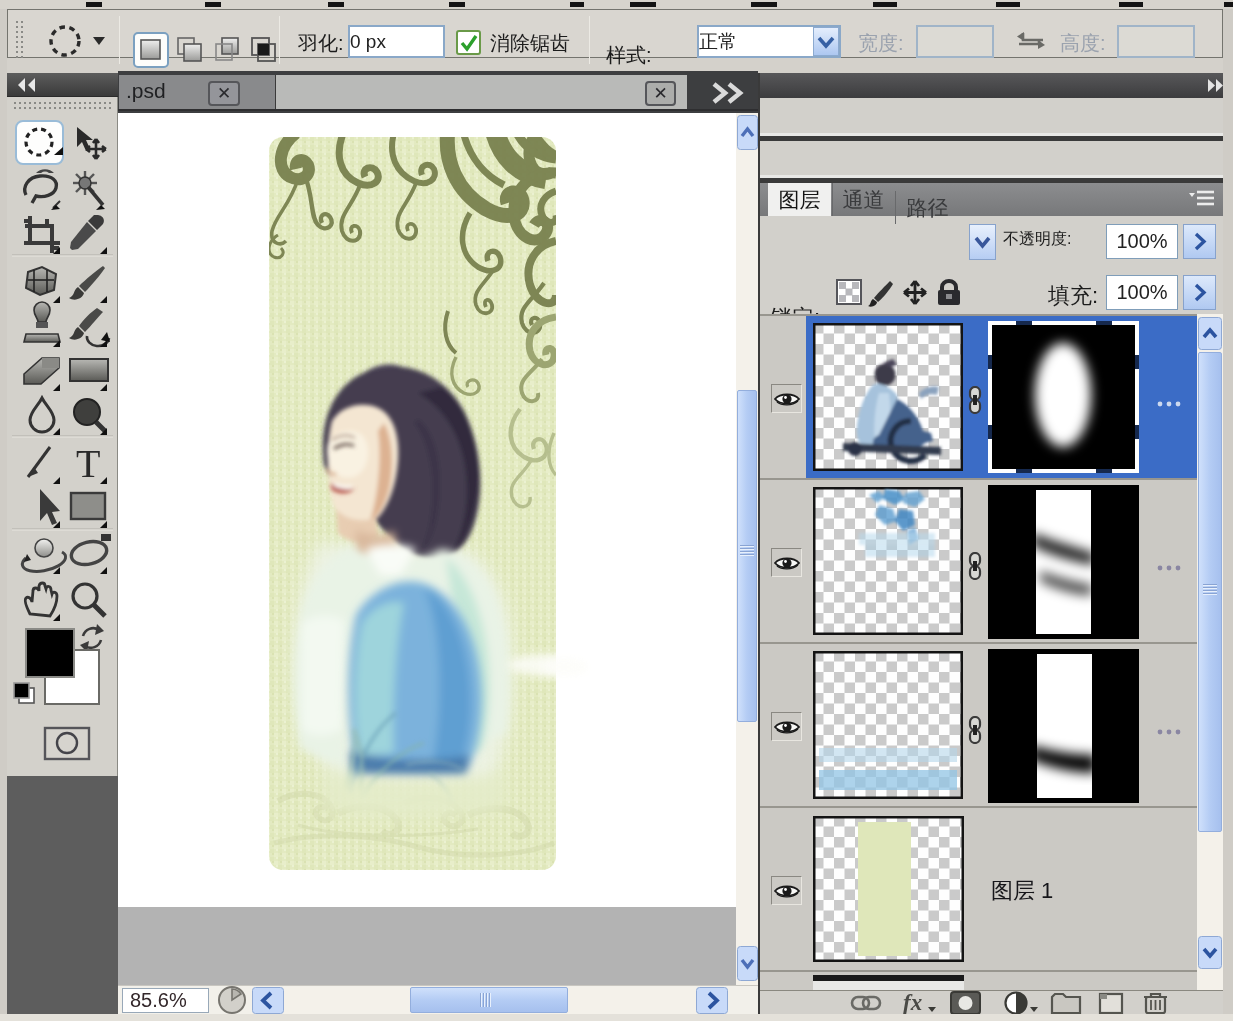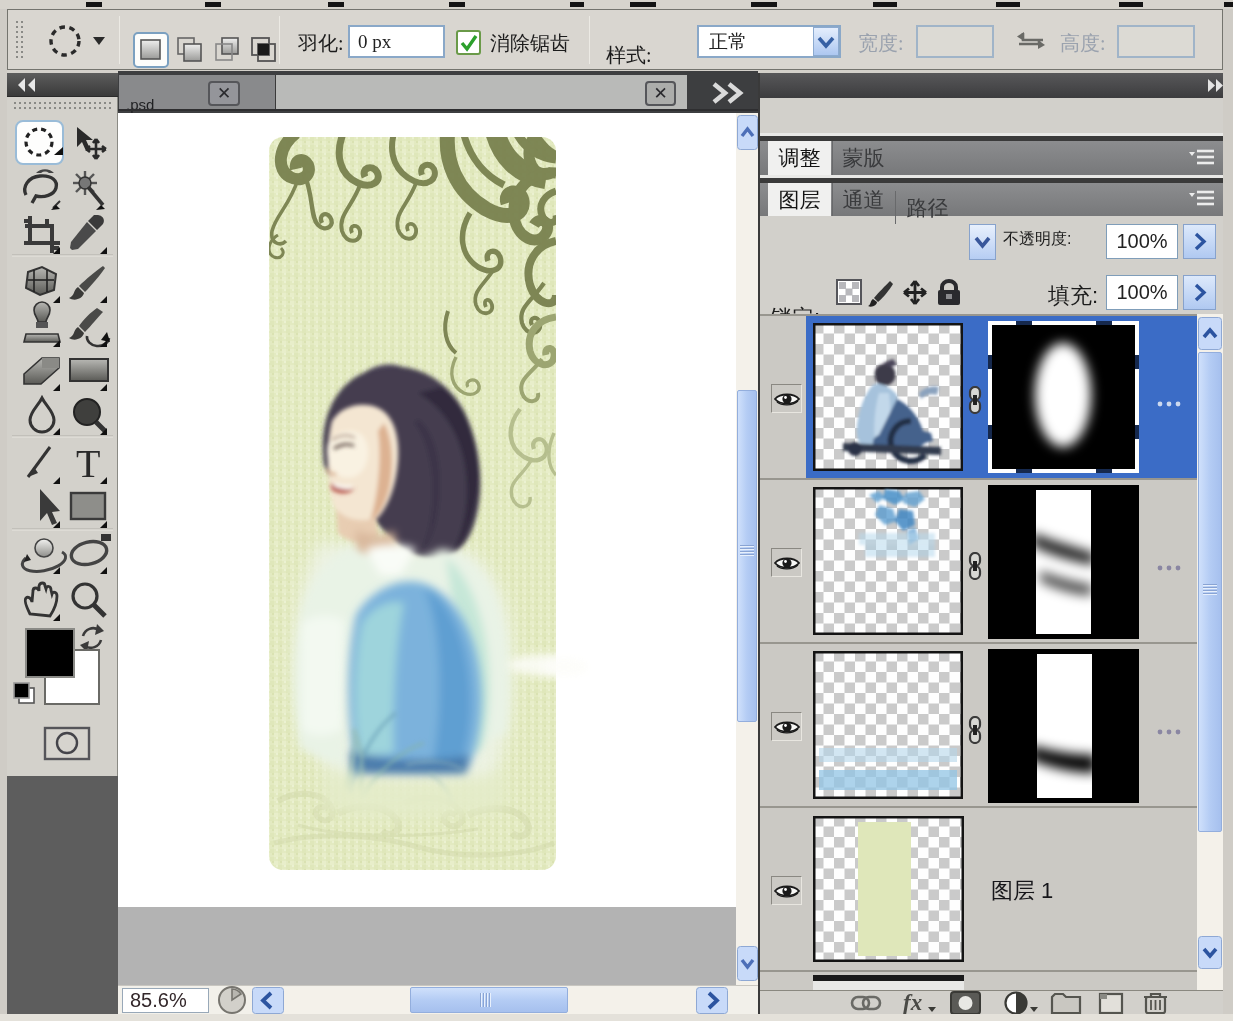--- a/index.html
+++ b/index.html
@@ -3,21 +3,21 @@
 <meta charset="utf-8">
 <style>
 * { margin:0; padding:0; box-sizing:border-box; }
 html,body { width:1233px; height:1021px; overflow:hidden; font-family:"Liberation Sans",sans-serif; }
 body { background:#d4d1cb; position:relative; }
 .abs { position:absolute; }
 
 #menustrip { left:0; top:0; width:1233px; height:9px; background:#d7d4cd; }
 .mmark { position:absolute; top:2px; height:5px; background:#141414; }
 
-#optbar { left:7px; top:9px; width:1216px; height:61px; background:#d9d6d0; border:1px solid #74746e;font-family:Liberation Serif, serif; }
+#optbar { left:7px; top:9px; width:1216px; height:49px; background:#d9d6d0; border:1px solid #74746e; }
 .grip { position:absolute; width:10px; background-image:radial-gradient(circle at 2px 2px,#8a8a86 1.2px,transparent 1.4px); background-size:5px 5px; }
 .vsep { position:absolute; width:1px; background:#a8a69f; border-right:1px solid #eceae4; }
 .optlabel { position:absolute; font-size:20px; color:#1c1c1c; white-space:nowrap; }
 .graylabel { position:absolute; font-size:20px; color:#9aa2ae; white-space:nowrap; }
 .txtfield { position:absolute; background:#fff; border:2px solid #8aa8c8; font-size:19px; color:#222; }
 
 #toolhead { left:7px; top:73px; width:111px; height:24px; background:linear-gradient(#5d5d5d,#3a3a3a); border-bottom:1px solid #2a2a2a; }
 #toolbody { left:7px; top:97px; width:111px; height:679px; background:#d3d1cb; border-right:1px solid #8a8a84; }
 #belowtool { left:7px; top:776px; width:112px; height:238px; background:#5d5d5d; }
 #leftedge { left:0; top:9px; width:7px; height:1012px; background:#cfccc6; }
@@ -88,30 +88,30 @@
      <rect x="7" y="12" width="16" height="16" fill="none" stroke="#888" stroke-width="1.6"></rect>
    </g>
    <g transform="translate(112,0)">
      <rect x="7" y="6" width="17" height="17" fill="none" stroke="#555" stroke-width="1.8"></rect>
      <rect x="13" y="12" width="17" height="17" fill="none" stroke="#555" stroke-width="1.8"></rect>
      <rect x="13" y="12" width="11" height="11" fill="#1a1a1a"></rect>
    </g>
  </svg>
  <div class="vsep" style="left:271px;top:6px;height:48px"></div>
  <div class="optlabel" style="left:290px;top:20px">羽化:</div>
- <div class="txtfield" style="left:340px;top:15px;width:97px;height:33px;line-height:29px;padding-left:8px">0 px</div>
+ <div class="txtfield" style="left:340px;top:15px;width:97px;height:33px;line-height:29px;">0 px</div>
 
  <svg class="abs" style="left:448px;top:20px" width="26" height="26" viewBox="0 0 26 26">
   <rect x="1" y="1" width="23" height="23" fill="#fff" stroke="#6a9a48" stroke-width="2" rx="2"></rect>
   <path d="M6 13 L11 19 L20 6" fill="none" stroke="#2ca02c" stroke-width="3.4"></path>
  </svg>
  <div class="optlabel" style="left:482px;top:20px">消除锯齿</div>
  <div class="vsep" style="left:581px;top:6px;height:48px"></div>
  <div class="optlabel" style="left:598px;top:32px">样式:</div>
- <div class="txtfield" style="left:689px;top:15px;width:144px;height:33px;line-height:29px;padding-left:10px">正常<svg width="26" height="29" viewBox="0 0 26 29" style="position:absolute;right:0;top:0">
+ <div class="txtfield" style="left:689px;top:15px;width:144px;height:33px;line-height:29px;padding-left:0">正常<svg width="26" height="29" viewBox="0 0 26 29" style="position:absolute;right:0;top:0">
         <rect x="0" y="0" width="26" height="29" fill="url(#cbg)"></rect>
         <linearGradient id="cbg" x1="0" y1="0" x2="0" y2="1">
           <stop offset="0" stop-color="#e6effd"></stop>
           <stop offset="1" stop-color="#abc6f0"></stop>
         </linearGradient>
         <rect x="0" y="0" width="26" height="29" fill="none" stroke="#8caad0" stroke-width="2"></rect>
         <path d="M6 11 L13 19 L20 11" fill="none" stroke="#3660a4" stroke-width="3.6"></path>
       </svg></div>
  <div class="graylabel" style="left:850px;top:20px">宽度:</div>
  <div class="txtfield" style="left:908px;top:15px;width:78px;height:33px;border-color:#a0b4c8;background:#dcdad4"></div>
@@ -310,21 +310,21 @@
  <g transform="translate(0,628)">
   <rect x="38" y="3" width="44" height="31" fill="#d6d4ce" stroke="#55555a" stroke-width="2.4"></rect>
   <circle cx="60" cy="18" r="10" fill="none" stroke="#44444a" stroke-width="2.4"></circle>
  </g>
 </svg>
 </div>
 <div id="belowtool" class="abs"></div>
 <div id="leftedge" class="abs"></div>
 <div id="tabbar" class="abs">
  <div style="position:absolute;left:1px;top:4px;width:157px;height:36px;background:#898a8c;border-right:1px solid #3a3a3a;">
-   <span style="position:absolute;left:7px;top:21px;font-size:15px;color:#1f2022;">.psd</span>
+   <span style="position:absolute;left:7px;top:4px;font-size:21px;color:#1f2022;">.psd</span>
    <span style="position:absolute;left:89px;top:6px;width:32px;height:25px;background:#94959a;border:2px solid #55565a;border-radius:4px;color:#2a2a2e;font-size:17px;text-align:center;line-height:21px;">✕</span>
  </div>
  <div style="position:absolute;left:158px;top:4px;width:411px;height:36px;background:#b9bab8;">
    <span style="position:absolute;left:369px;top:6px;width:31px;height:25px;background:#acadab;border:2px solid #55565a;border-radius:4px;color:#2a2a2e;font-size:17px;text-align:center;line-height:21px;">✕</span>
  </div>
  <svg style="position:absolute;left:588px;top:9px" width="46" height="26" viewBox="0 0 46 26">
   <path d="M8 4 L19 13 L8 22 M23 4 L34 13 L23 22" fill="none" stroke="#dadada" stroke-width="4.6"></path>
  </svg>
  <div style="position:absolute;left:0;top:38px;width:640px;height:2px;background:#2e2e30;"></div>
 </div>
@@ -530,32 +530,20 @@
 
  <div style="position:absolute;left:0;top:0;width:463px;height:25px;background:linear-gradient(#58585a,#3c3c3e);">
   <svg width="30" height="25" viewBox="0 0 30 25" style="position:absolute;left:440px;top:0">
         <path d="M8 6 L15 12.5 L8 19 Z" fill="#e4e4e4"></path>
         <path d="M16 6 L23 12.5 L16 19 Z" fill="#e4e4e4"></path>
       </svg>
  </div>
 
  <div class="psepline" style="top:60px"></div>
 
- <div class="phead" style="top:68px;height:34px">
-  <div class="ptab active" style="left:8px;width:63px;">调整</div>
-  <div class="ptab" style="left:72px;width:62px;border-left:1px solid #68696b;">蒙版</div>
-  <svg class="pmenu" style="left:427px;top:6px" viewBox="0 0 30 22">
-        <path d="M2 5 L8 5 L5 9 Z" fill="#ececec"></path>
-        <g stroke="#ececec" stroke-width="2.6">
-          <line x1="10" y1="4" x2="27" y2="4"></line>
-          <line x1="10" y1="10" x2="27" y2="10"></line>
-          <line x1="10" y1="16" x2="27" y2="16"></line>
-        </g>
-      </svg>
- </div>
  <div class="psepline" style="top:102px"></div>
 
  <div class="phead" style="top:110px;height:33px">
   <div class="ptab active" style="left:8px;width:63px;height:33px;line-height:33px;">图层</div>
   <div class="ptab" style="left:72px;width:62px;height:33px;line-height:33px;border-left:1px solid #68696b;">通道</div>
   <div class="ptab" style="left:135px;width:64px;height:33px;line-height:33px;border-left:1px solid #68696b;margin-top:8px;">路径</div>
   <svg class="pmenu" style="left:427px;top:5px" viewBox="0 0 30 22">
         <path d="M2 5 L8 5 L5 9 Z" fill="#ececec"></path>
         <g stroke="#ececec" stroke-width="2.6">
           <line x1="10" y1="4" x2="27" y2="4"></line>

